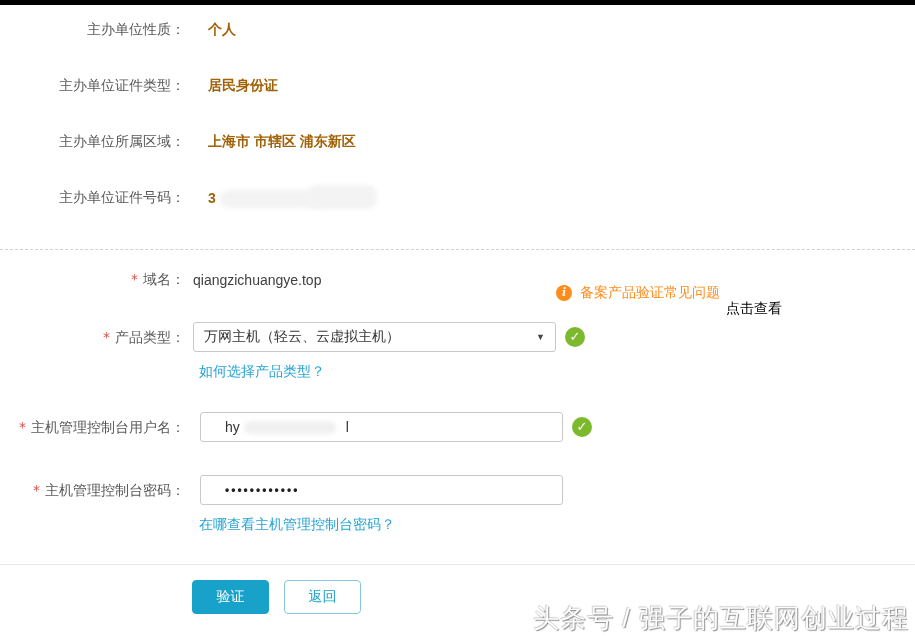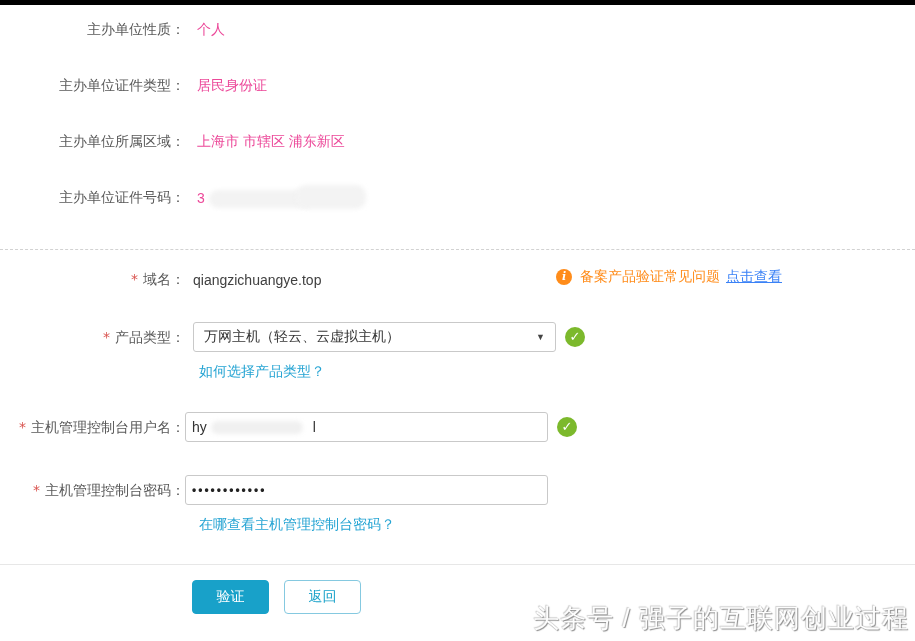--- a/index.html
+++ b/index.html
@@ -13,21 +13,21 @@
     color: #333;
   }
   .topbar { height: 5px; background: #000; }
 
   .info-section { padding-top: 16px; }
   .irow { display: flex; margin-bottom: 40px; }
   .label-col {
     width: 185px; text-align: right; color: #595959;
     flex: 0 0 185px; line-height: 16px;
   }
-  .value-col { margin-left: 12px; color: #ec4899; line-height: 16px; position: relative; }
+  .value-col { margin-left: 23px; color: #a16207; line-height: 16px; position: relative; font-weight: bold; }
 
   .redact-patch {
     display: inline-block; vertical-align: middle;
     background: #f3f3f3; border-radius: 10px;
     filter: blur(2px);
   }
   .patch-id-a { width: 105px; height: 18px; margin-left: 4px; }
   .patch-id-b { width: 70px; height: 24px; margin-left: -18px; margin-top: -4px; }
   .patch-user { width: 92px; height: 13px; margin: 0 10px 0 4px; background:#f0f0f0; border-radius:7px;}
 
@@ -47,21 +47,21 @@
     position: absolute; left: 556px; top: -3px;
     display: flex; align-items: center; white-space: nowrap;
   }
   .info-icon {
     width: 16px; height: 16px; border-radius: 50%;
     background: #ff8c1a; color: #fff; font-style: italic; font-weight: bold;
     font-size: 11px; line-height: 16px; text-align: center;
     display: inline-block; margin-right: 8px; font-family: "DejaVu Serif", serif;
   }
   .notice-text { color: #ff8c1a; }
-  .notice-link { color: #3b82f6; text-decoration: underline; margin-left: 6px; cursor: pointer; }
+  .notice-link { color: #000000; margin-left: 6px; cursor: pointer; margin-top: 32px; }
 
   .row-product { margin-top: 34px; }
   .selectbox {
     width: 363px; height: 30px; margin-left: 8px;
     border: 1px solid #c9c9c9; border-radius: 3px; background: #fff;
     display: flex; align-items: center; padding: 0 10px;
     cursor: pointer; color: #333;
   }
   .selectbox .opt { flex: 1; }
   .dd-arrow { font-size: 9px; color: #444; margin-left: 6px; }
@@ -72,23 +72,23 @@
     line-height: 20px; text-align: center; margin: 5px 0 0 9px;
     flex: 0 0 20px;
   }
 
   .help-row { margin-left: 199px; margin-top: 11px; }
   .help-link { color: #25a4d3; cursor: pointer; text-decoration: none; line-height: 16px; }
 
   .row-username { margin-top: 33px; }
   .row-password { margin-top: 33px; }
   .textbox {
-    width: 363px; height: 30px; margin-left: 0;
+    width: 363px; height: 30px; margin-left: 15px;
     border: 1px solid #c9c9c9; border-radius: 3px; background: #fff;
-    display: flex; align-items: center; padding: 0 6px;
+    display: flex; align-items: center; padding: 0 24px;
     cursor: text; color: #333;
   }
   .pwd-dots { letter-spacing: 2px; font-size: 12px; font-weight: bold; color: #222; }
 
   .actions-row { display: flex; margin-top: 15px; margin-left: 192px; }
   .btn-primary {
     width: 77px; height: 34px; background: #18a1c9; color: #fff;
     border: 1px solid #18a1c9; border-radius: 4px; font-size: 14px; cursor: pointer;
     font-family: Liberation Mono, monospace;
   }

